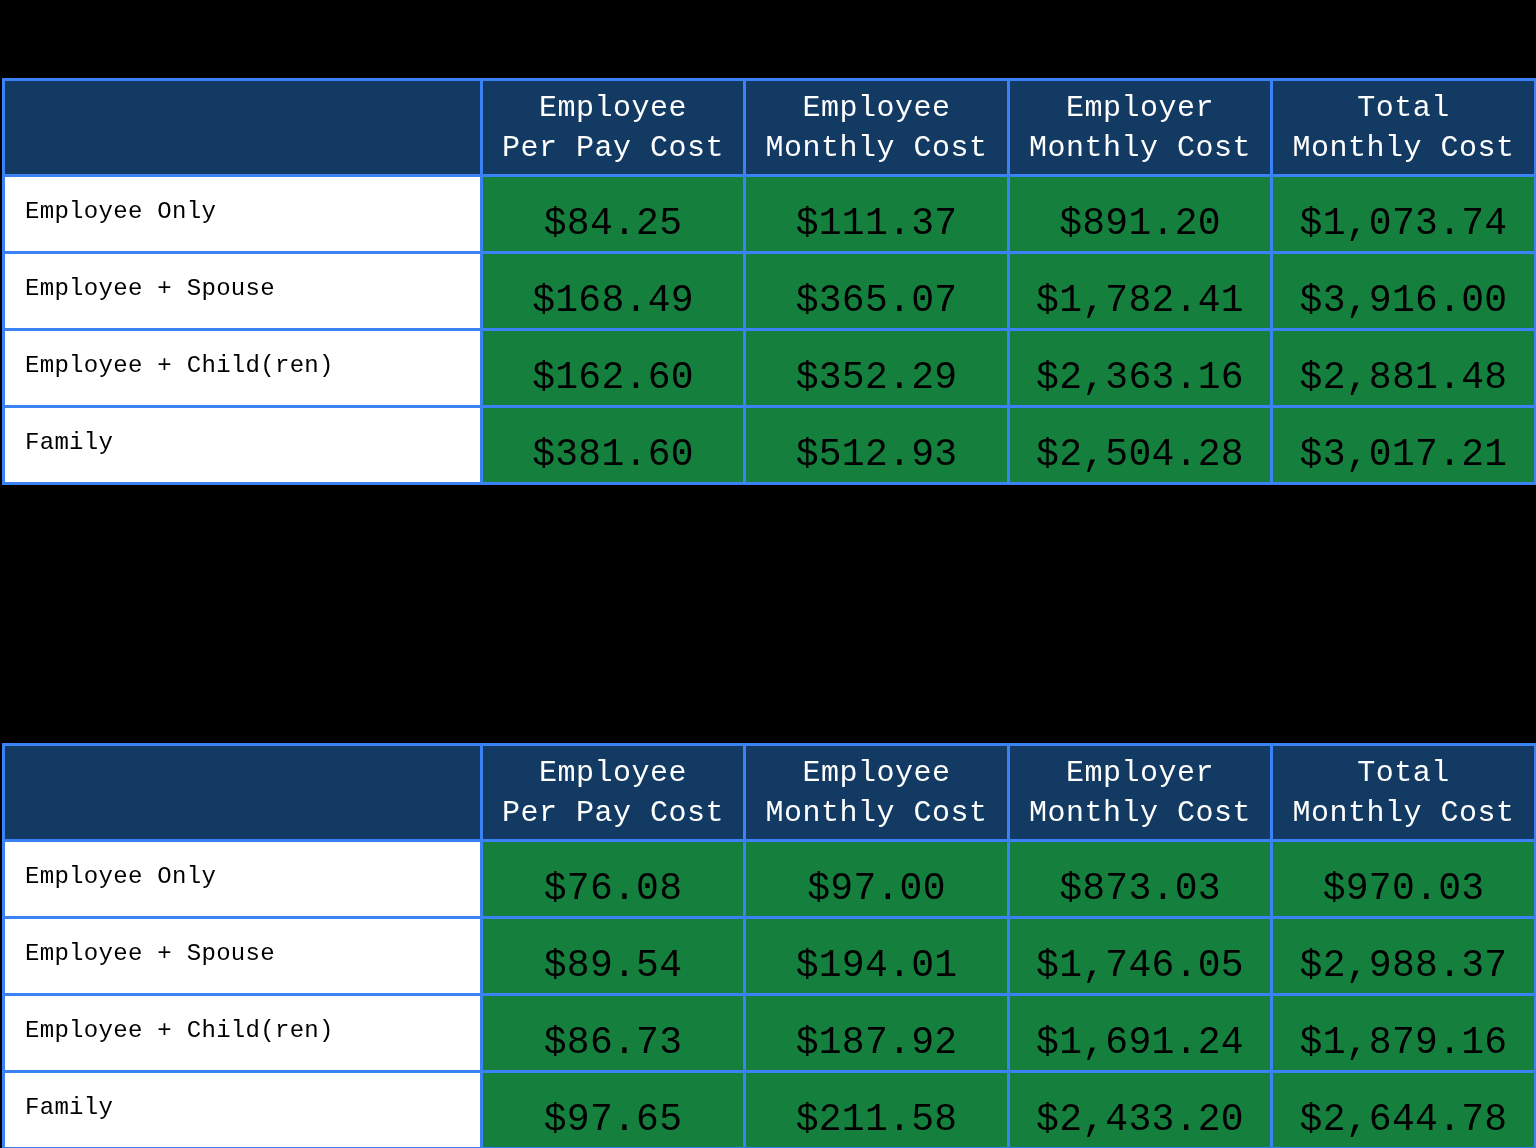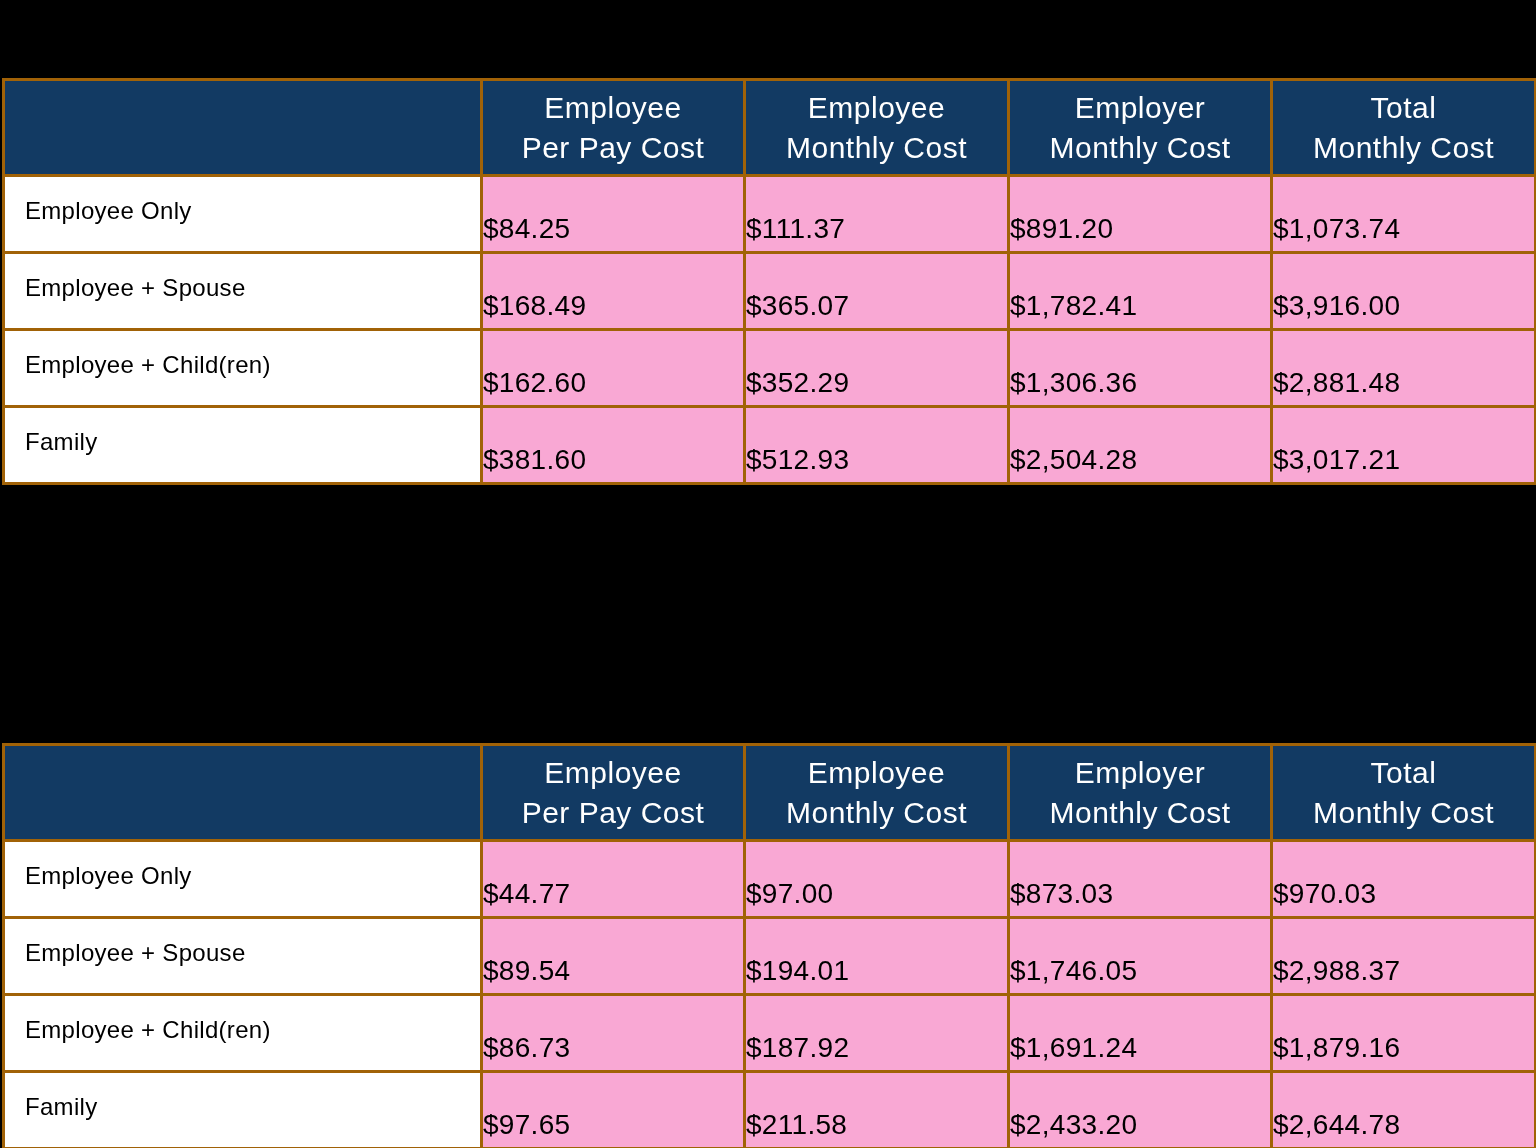--- a/index.html
+++ b/index.html
@@ -21,22 +21,23 @@
     left: 2px;
     width: 1532px;
     border-collapse: collapse;
     table-layout: fixed;
   }
   table.rate-table.t1 { top: 78px; }
   table.rate-table.t2 { top: 743px; }
 
   .rate-table th,
   .rate-table td {
-    border: 3px solid #a16207;
+    border: 3px solid #3b82f6;
     overflow: hidden;
+    font-family: Liberation Mono, monospace;
   }
   .hcell {
     background: #123A63;
     color: #ffffff;
     height: 93px;
     text-align: center;
     vertical-align: middle;
     font-size: 30px;
     font-weight: 400;
     line-height: 40px;
@@ -47,23 +48,24 @@
   .lbl {
     background: #ffffff;
     height: 68px;
     font-size: 24px;
     letter-spacing: 0.3px;
     text-align: left;
     vertical-align: middle;
     padding: 0 0 6px 20px;
   }
   .val {
-    background: #f9a8d4;
+    background: #15803d;
+    text-align: center;
     vertical-align: bottom;
-    font-size: 28px;
+    font-size: 38px;
     letter-spacing: 0.3px;
     padding: 0 0 6px 0;
   }
 </style>
 </head>
 <body>
 
 <div class="canvas">
 
   <table class="rate-table t1">
@@ -107,21 +109,21 @@
         <td class="lbl">Employee + Spouse</td>
         <td class="val">$168.49</td>
         <td class="val">$365.07</td>
         <td class="val">$1,782.41</td>
         <td class="val">$3,916.00</td>
       </tr>
       <tr>
         <td class="lbl">Employee + Child(ren)</td>
         <td class="val">$162.60</td>
         <td class="val">$352.29</td>
-        <td class="val">$1,306.36</td>
+        <td class="val">$2,363.16</td>
         <td class="val">$2,881.48</td>
       </tr>
       <tr>
         <td class="lbl">Family</td>
         <td class="val">$381.60</td>
         <td class="val">$512.93</td>
         <td class="val">$2,504.28</td>
         <td class="val">$3,017.21</td>
       </tr>
     </tbody>
@@ -152,21 +154,21 @@
         </th>
         <th class="hcell">
           <span class="hl">Total</span>
           <span class="hl">Monthly Cost</span>
         </th>
       </tr>
     </thead>
     <tbody>
       <tr>
         <td class="lbl">Employee Only</td>
-        <td class="val">$44.77</td>
+        <td class="val">$76.08</td>
         <td class="val">$97.00</td>
         <td class="val">$873.03</td>
         <td class="val">$970.03</td>
       </tr>
       <tr>
         <td class="lbl">Employee + Spouse</td>
         <td class="val">$89.54</td>
         <td class="val">$194.01</td>
         <td class="val">$1,746.05</td>
         <td class="val">$2,988.37</td>

